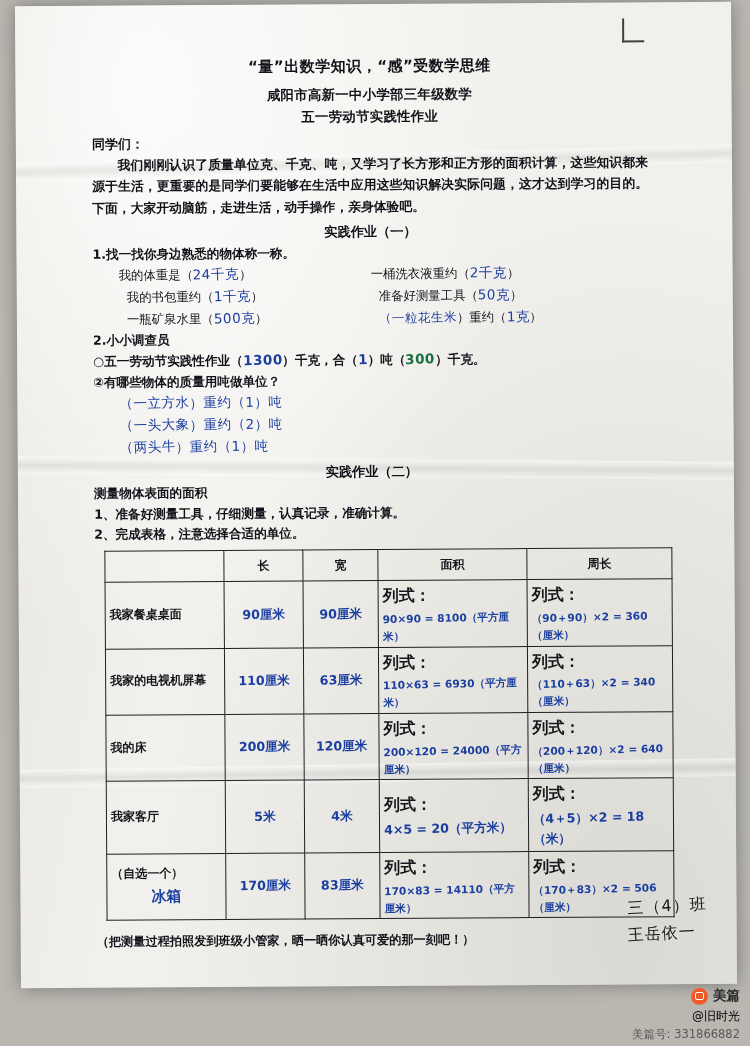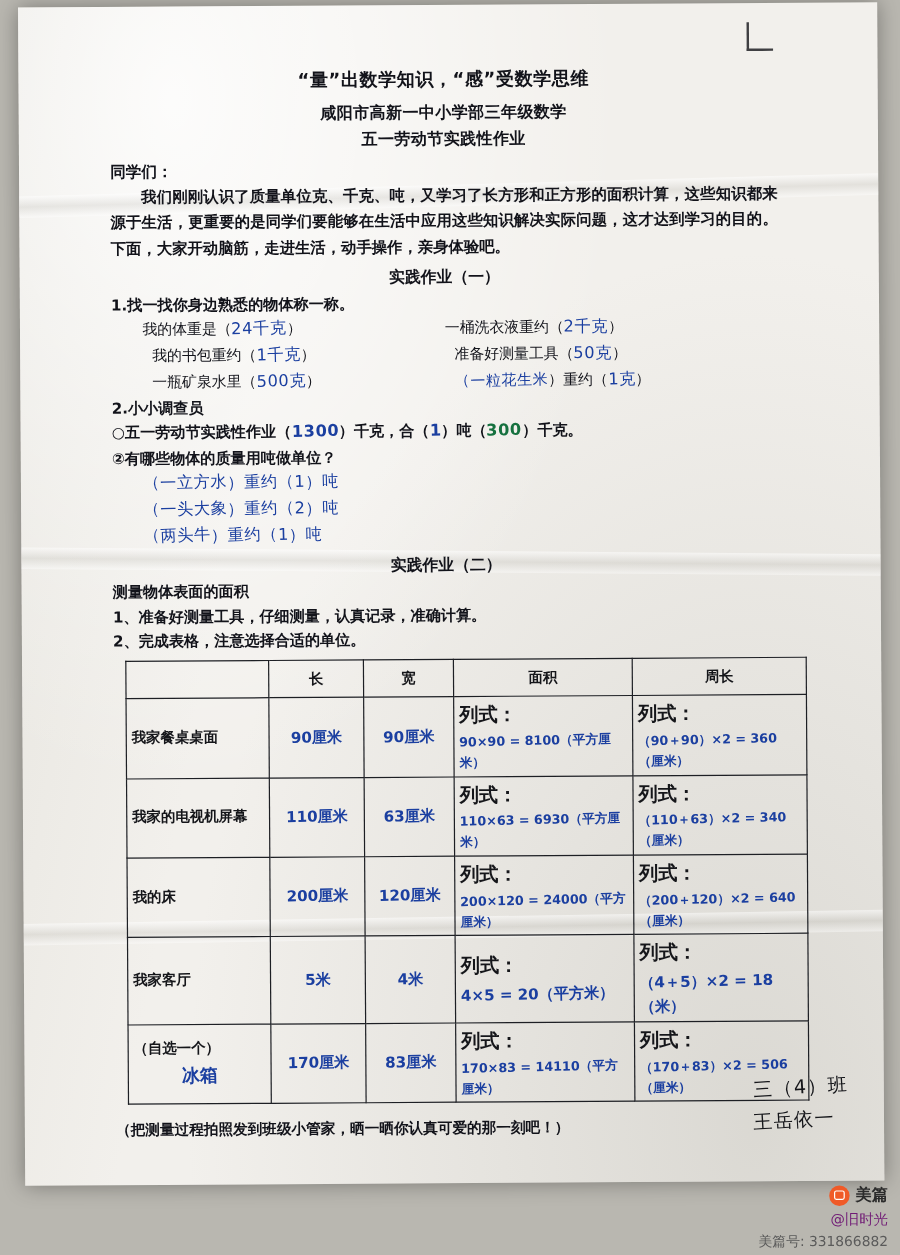--- a/index.html
+++ b/index.html
@@ -203,21 +203,21 @@
     border-radius: 2px;
     box-sizing: border-box;
   }
   .brand-name {
     font-size: 13.5px;
     color: #2b2b2b;
     font-weight: bold;
   }
   .handle {
     font-size: 12px;
-    color: #701a75;
+    color: #000000;
     margin-bottom: 2px;
   }
   .serial {
     font-size: 11.5px;
     color: #5a5a5a;
   }
   .wm-row { display: flex; align-items: center; justify-content: flex-end; gap: 4px; margin-left: 45px;}
 </style>
 </head>
 <body>

